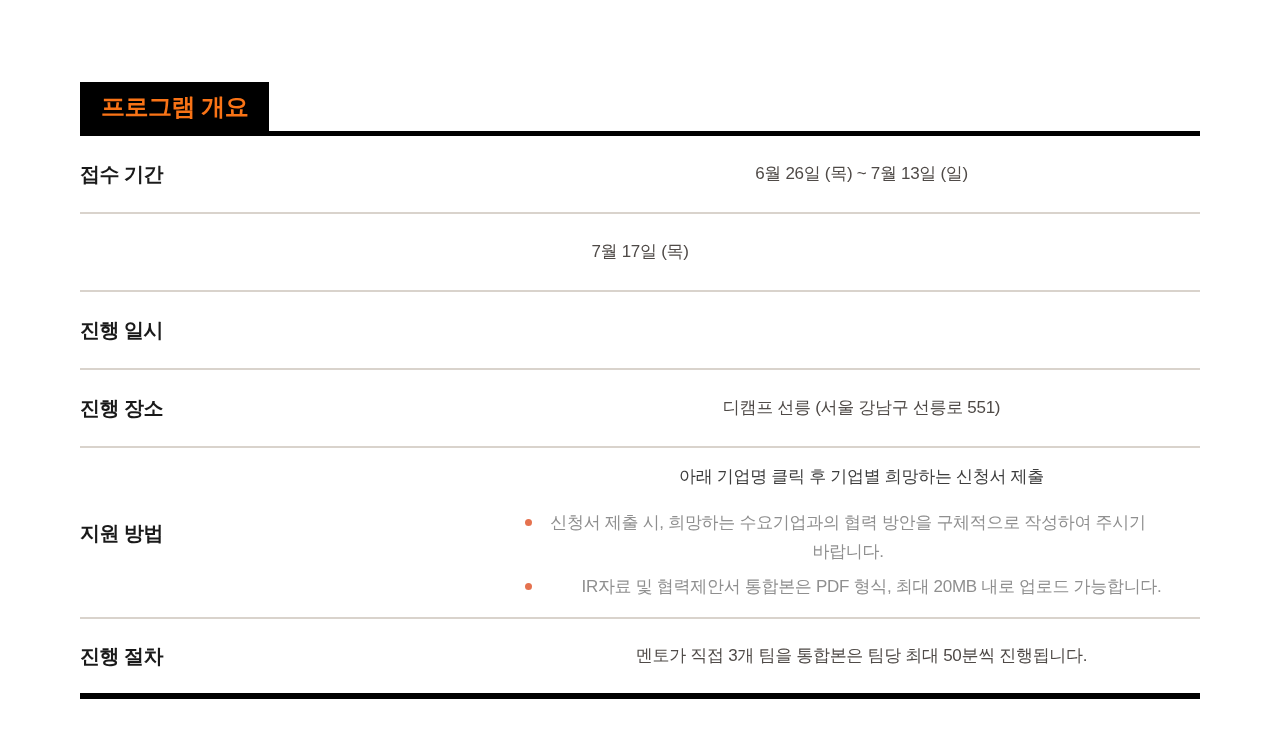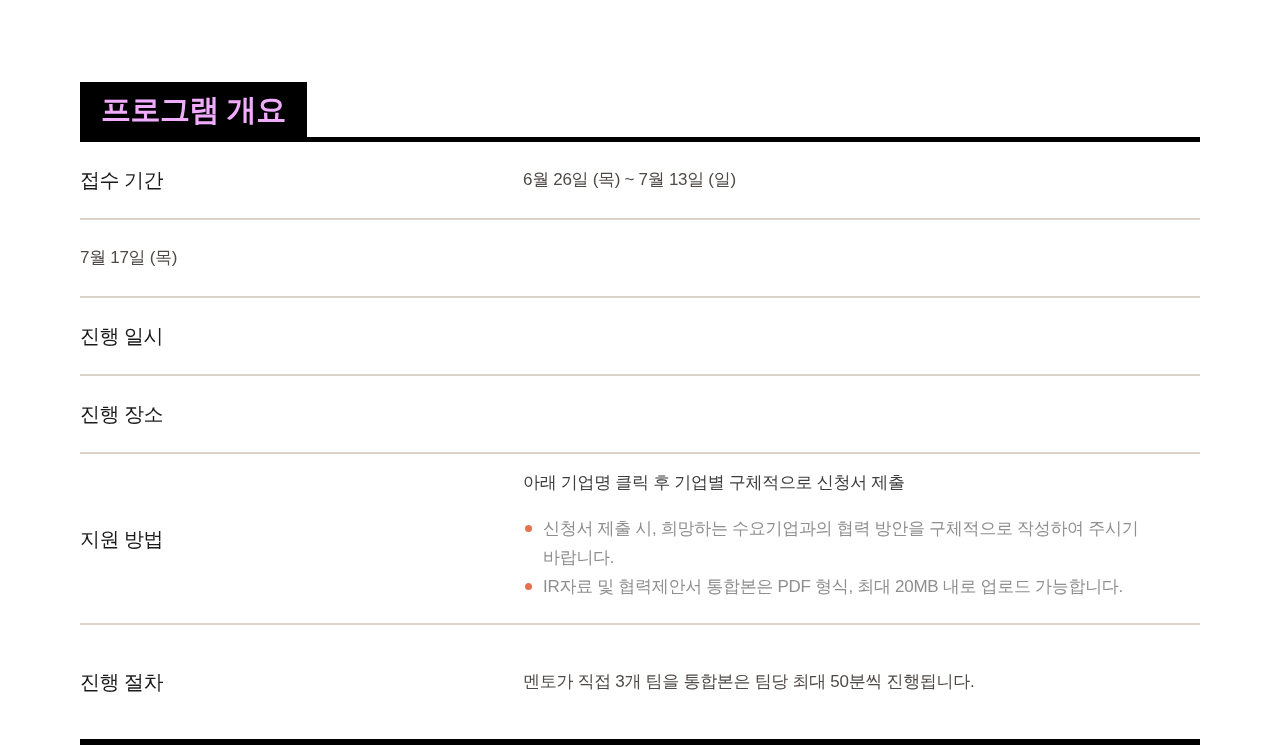--- a/index.html
+++ b/index.html
@@ -21,56 +21,57 @@
   .section{
     position:absolute;left:80px;top:82px;width:1120px;
   }
   .title-bar{
     border-bottom:5px solid var(--line-strong);
     line-height:0;
   }
   .title-badge{
     display:inline-block;
     background:#000000;
-    color:#f0abfc;
-    font-size:30px;
+    color:#f97316;
+    font-size:24px;
     font-weight:bold;
     letter-spacing:-0.5px;
     line-height:1;
     padding:13px 21px 12px 21px;
     vertical-align:bottom;
   }
   .row{
     display:flex;
     align-items:center;
     border-bottom:2px solid var(--line-soft);
     padding:25px 0;
   }
   .row.last{
     border-bottom:none;
-    padding:44px 0;
+    padding:24px 0;
   }
   .table-bottom{
     border-bottom:6px solid var(--line-strong);
   }
   .row-label{
     width:443px;
     flex:0 0 443px;
     font-size:20px;
-    font-weight:normal;
+    font-weight:bold;
     letter-spacing:-0.5px;
     color:var(--label);
     line-height:26px;
   }
   .row-value{
     flex:1;
     font-size:17px;
     color:var(--value);
     letter-spacing:-0.3px;
     line-height:26px;
+    text-align:center;
   }
   .row.tall{
     padding:16px 0;
   }
   .apply-intro{
     font-size:17px;
     color:var(--intro);
     letter-spacing:-0.3px;
     line-height:26px;
     margin-bottom:18px;
@@ -78,23 +79,23 @@
   ul.bullets{
     list-style:none;
   }
   ul.bullets li{
     position:relative;
     padding-left:20px;
     font-size:17px;
     color:var(--muted);
     letter-spacing:-0.3px;
     line-height:29px;
-    margin-bottom:0;
+    margin-bottom:6px;
   }
-  ul.bullets li:last-child{margin-bottom:6px;}
+  ul.bullets li:last-child{margin-bottom:0;}
   ul.bullets li .dot{
     position:absolute;
     left:2px;top:11px;
     width:7px;height:7px;
     border-radius:50%;
     background:var(--accent);
   }
   ul.bullets li.wrap-narrow{max-width:630px;}
 </style>
 </head>
@@ -116,26 +117,27 @@
     <div class="row">
       <div class="row-value">7월 17일 (목)</div>
     </div>
 
     <div class="row">
       <div class="row-label">진행 일시</div>
     </div>
 
     <div class="row">
       <div class="row-label">진행 장소</div>
+      <div class="row-value">디캠프 선릉 (서울 강남구 선릉로 551)</div>
     </div>
 
     <div class="row tall">
       <div class="row-label">지원 방법</div>
       <div class="row-value">
-        <div class="apply-intro">아래 기업명 클릭 후 기업별 구체적으로 신청서 제출</div>
+        <div class="apply-intro">아래 기업명 클릭 후 기업별 희망하는 신청서 제출</div>
         <ul class="bullets">
           <li class="wrap-narrow">
             <span class="dot"></span>
             <span>신청서 제출 시, 희망하는 수요기업과의 협력 방안을 구체적으로 작성하여 주시기 바랍니다.</span>
           </li>
           <li>
             <span class="dot"></span>
             <span>IR자료 및 협력제안서 통합본은 PDF 형식, 최대 20MB 내로 업로드 가능합니다.</span>
           </li>
         </ul>

